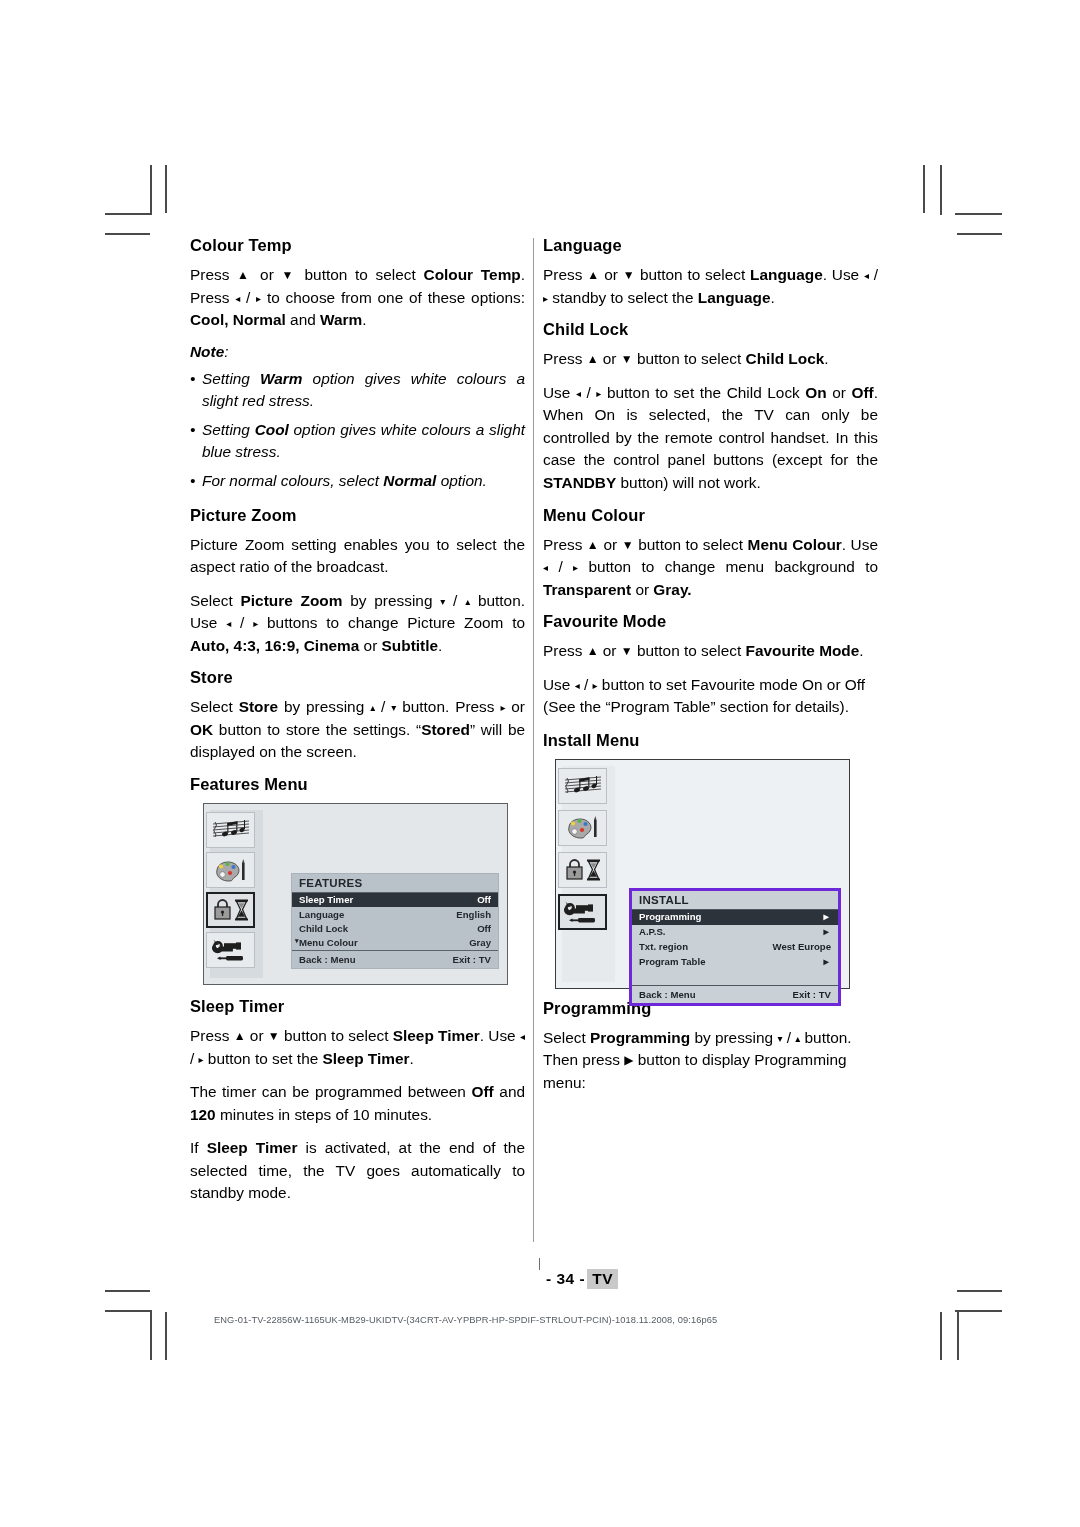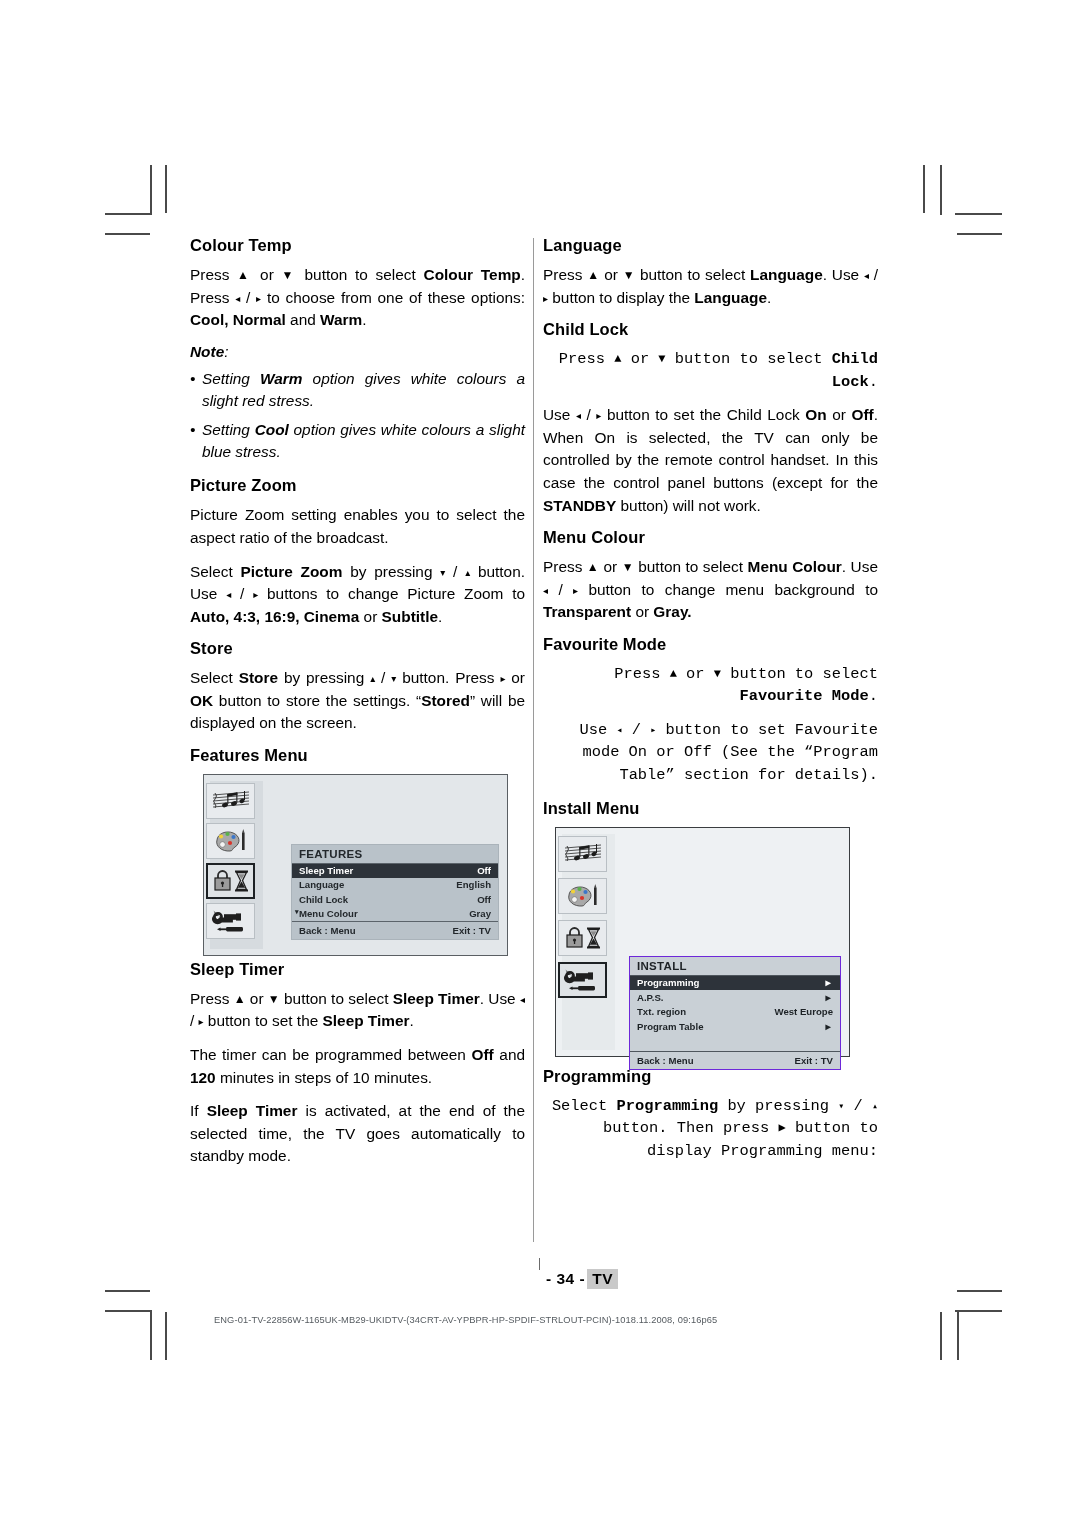--- a/index.html
+++ b/index.html
@@ -55,21 +55,21 @@
   h2.sec.tight { margin-top: 2px; }
 
   p.body {
     font-size: 15.4px;
     line-height: 1.465;
     margin: 0 0 11px 0;
     text-align: justify;
     text-justify: inter-word;
   }
   p.body.last { margin-bottom: 12px; }
-  p.body.nojust { text-align: right; font-family: Liberation Mono, monospace; }
+  p.body.nojust { text-align: left; }
   b { font-weight: bold; }
 
   p.note-label {
     font-size: 15.4px;
     font-style: italic;
     font-weight: bold;
     margin: 0 0 7px 0;
   }
   ul.notes {
     margin: 0 0 13px 0;
@@ -98,21 +98,21 @@
   .arr-s { font-size: 10px; line-height: 1; vertical-align: 1px; }
 
   
   .osd-features {
     position: relative;
     width: 305px;
     height: 182px;
     border: 1.5px solid #5a5f63;
     background: #e3e7ea;
     box-sizing: border-box;
-    margin: 3px 0 4px 13px;
+    margin: 3px 0 12px 13px;
   }
   .osd-install {
     position: relative;
     width: 295px;
     height: 230px;
     border: 1.5px solid #3a3d40;
     background: #eef1f3;
     box-sizing: border-box;
     margin: 4px 0 10px 12px;
   }
@@ -191,21 +191,21 @@
     line-height: 1;
   }
 
   
   .ins-panel {
     position: absolute;
     left: 73px;
     top: 128px;
     width: 212px;
     background: #c9d0d6;
-    border: 1px solid #6d28d9;
+    border: 3px solid #6d28d9;
     box-sizing: border-box;
   }
   .ins-title {
     font-size: 11.5px;
     font-weight: bold;
     color: #1d2226;
     padding: 3px 7px;
     border-bottom: 1.2px solid #4e565d;
     letter-spacing: 0.3px;
   }
@@ -297,20 +297,21 @@
   <div class="col col-left">
 
     <h2 class="sec">Colour Temp</h2>
     <p class="body"><span>Press </span><span class="arr">▲</span><span> or </span><span class="arr">▼</span><span> button to select </span><b>Colour Temp</b><span>. Press </span><span class="arr-s">◂</span><span> / </span><span class="arr-s">▸</span><span> to choose from one of these options: </span><b>Cool,</b> <b>Normal</b><span> and </span><b>Warm</b><span>.</span></p>
 
     <p class="note-label"><span>Note</span><span style="font-weight:normal">:</span></p>
 
     <ul class="notes">
       <li><span>Setting </span><b>Warm</b><span> option gives white colours a slight red stress.</span></li>
       <li><span>Setting </span><b>Cool</b><span> option gives white colours a slight blue stress.</span></li>
+      <li class="nojust"><span>For normal colours, select </span><b>Normal</b><span> option.</span></li>
     </ul>
 
     <h2 class="sec">Picture Zoom</h2>
     <p class="body">Picture Zoom setting enables you to select the aspect ratio of the broadcast.</p>
     <p class="body"><span>Select </span><b>Picture Zoom</b><span> by pressing </span><span class="arr-s">▾</span><span> / </span><span class="arr-s">▴</span><span> button. Use </span><span class="arr-s">◂</span><span> / </span><span class="arr-s">▸</span><span> buttons to change Picture Zoom to </span><b>Auto, 4:3, 16:9, Cinema</b><span> or </span><b>Subtitle</b><span>.</span></p>
 
     <h2 class="sec">Store</h2>
     <p class="body"><span>Select </span><b>Store</b><span> by pressing </span><span class="arr-s">▴</span><span> / </span><span class="arr-s">▾</span><span> button. Press </span><span class="arr-s">▸</span><span> or </span><b>OK</b><span> button to store the settings. “</span><b>Stored</b><span>” will be displayed on the screen.</span></p>
 
     <h2 class="sec">Features Menu</h2>
@@ -407,21 +408,21 @@
 
     <h2 class="sec tight">Sleep Timer</h2>
     <p class="body"><span>Press </span><span class="arr">▲</span><span> or </span><span class="arr">▼</span><span> button to select </span><b>Sleep Timer</b><span>. Use </span><span class="arr-s">◂</span><span> / </span><span class="arr-s">▸</span><span> button to set the </span><b>Sleep Timer</b><span>.</span></p>
     <p class="body"><span>The timer can be programmed between </span><b>Off</b><span> and </span><b>120</b><span> minutes in steps of 10 minutes.</span></p>
     <p class="body"><span>If </span><b>Sleep Timer</b><span> is activated, at the end of the selected time, the TV goes automatically to standby mode.</span></p>
   </div>
 
   <div class="col col-right">
 
     <h2 class="sec">Language</h2>
-    <p class="body"><span>Press </span><span class="arr">▲</span><span> or </span><span class="arr">▼</span><span> button to select </span><b>Language</b><span>. Use </span><span class="arr-s">◂</span><span> / </span><span class="arr-s">▸</span><span> button to display the </span><b>Language</b><span>.</span></p>
+    <p class="body"><span>Press </span><span class="arr">▲</span><span> or </span><span class="arr">▼</span><span> button to select </span><b>Language</b><span>. Use </span><span class="arr-s">◂</span><span> / </span><span class="arr-s">▸</span><span> standby to select the </span><b>Language</b><span>.</span></p>
 
     <h2 class="sec">Child Lock</h2>
     <p class="body nojust"><span>Press </span><span class="arr">▲</span><span> or </span><span class="arr">▼</span><span> button to select </span><b>Child Lock</b><span>.</span></p>
     <p class="body"><span>Use </span><span class="arr-s">◂</span><span> / </span><span class="arr-s">▸</span><span> button  to set the Child Lock </span><b>On</b><span> or </span><b>Off</b><span>. When On is selected, the TV can only be controlled by the remote control handset. In this case the control panel buttons (except for the </span><b>STANDBY</b><span> button) will not work.</span></p>
 
     <h2 class="sec">Menu Colour</h2>
     <p class="body"><span>Press </span><span class="arr">▲</span><span> or </span><span class="arr">▼</span><span> button to select </span><b>Menu Colour</b><span>. Use </span><span class="arr-s">◂</span><span> / </span><span class="arr-s">▸</span><span> button to change menu background to </span><b>Transparent</b><span> or </span><b>Gray.</b></p>
 
     <h2 class="sec">Favourite Mode</h2>
     <p class="body nojust"><span>Press </span><span class="arr">▲</span><span> or </span><span class="arr">▼</span><span> button to select </span><b>Favourite Mode</b><span>.</span></p>

